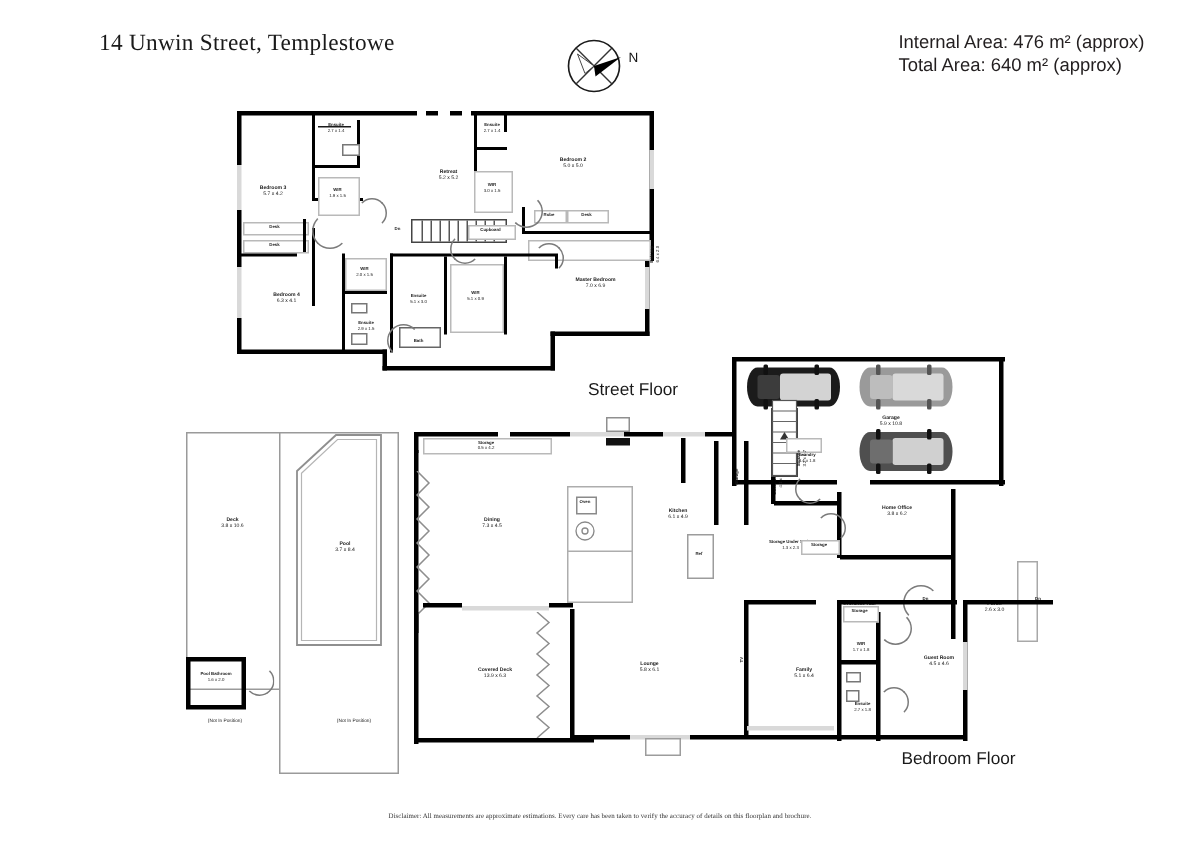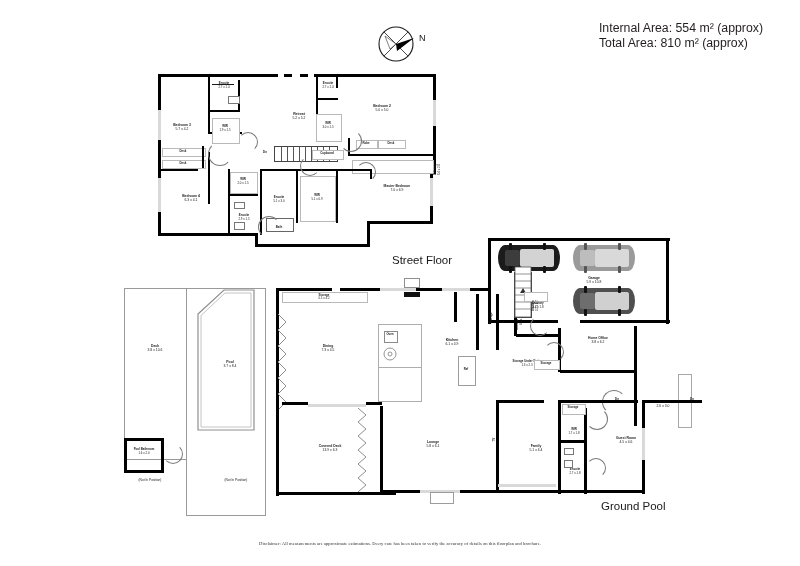--- a/index.html
+++ b/index.html
@@ -83,24 +83,25 @@
 
   
   #pool-outer{position:absolute;}
   .poolline{position:absolute;border:1px solid #9a9a9a;background:#fff;}
 </style>
 </head>
 <body>
 
 <div class="page">
 
+  <div id="title">14 Unwin Street, Templestowe</div>
 
   <div id="areas">
-    <div>Internal Area: 554 m² (approx)</div>
-    <div>Total Area: 810 m² (approx)</div>
+    <div>Internal Area: 476 m² (approx)</div>
+    <div>Total Area: 640 m² (approx)</div>
   </div>
 
   <div id="compass">
     <svg width="56" height="48" viewBox="0 0 56 48">
       <circle cx="22" cy="24" r="17" fill="#fff" stroke="#1a1a1a" stroke-width="1.1"></circle>
       <line x1="10" y1="12" x2="34" y2="36" stroke="#333" stroke-width="0.9"></line>
       <line x1="10" y1="36" x2="34" y2="12" stroke="#333" stroke-width="0.9"></line>
       <polygon points="22,24 11,16 16,29" fill="#ffffff" stroke="#333" stroke-width="0.6"></polygon>
       <polygon points="22,24 40,18 23,31" fill="#000"></polygon>
     </svg>
@@ -532,17 +533,17 @@
     <div class="door" style="left:468px;top:176px;width:20px;height:20px;border-color:transparent;border-bottom-color:#7a7a7a;border-right-color:#7a7a7a;"></div>
     <div class="door" style="left:468px;top:226px;width:18px;height:18px;border-color:transparent;border-top-color:#7a7a7a;border-right-color:#7a7a7a;"></div>
     <div class="door" style="left:412px;top:84px;width:18px;height:18px;border-color:transparent;border-bottom-color:#7a7a7a;border-left-color:#7a7a7a;"></div>
     <div class="door" style="left:426px;top:110px;width:18px;height:18px;border-color:transparent;border-top-color:#7a7a7a;border-right-color:#7a7a7a;"></div>
 
     <div class="room-out" style="left:286px;top:46px;width:14px;height:8px;border-color:#8f8f8f;"></div>
     <div class="wt" style="left:286px;top:60px;width:16px;height:5px;background:#111;"></div>
   </div>
 
   <div class="floor-caption" id="cap-first">Street Floor</div>
-  <div class="floor-caption" id="cap-ground">Ground Pool</div>
+  <div class="floor-caption" id="cap-ground">Bedroom Floor</div>
 
   <div id="disclaimer">Disclaimer: All measurements are approximate estimations. Every care has been taken to verify the accuracy of details on this floorplan and brochure.</div>
 
 </div>
 
 </body></html>

